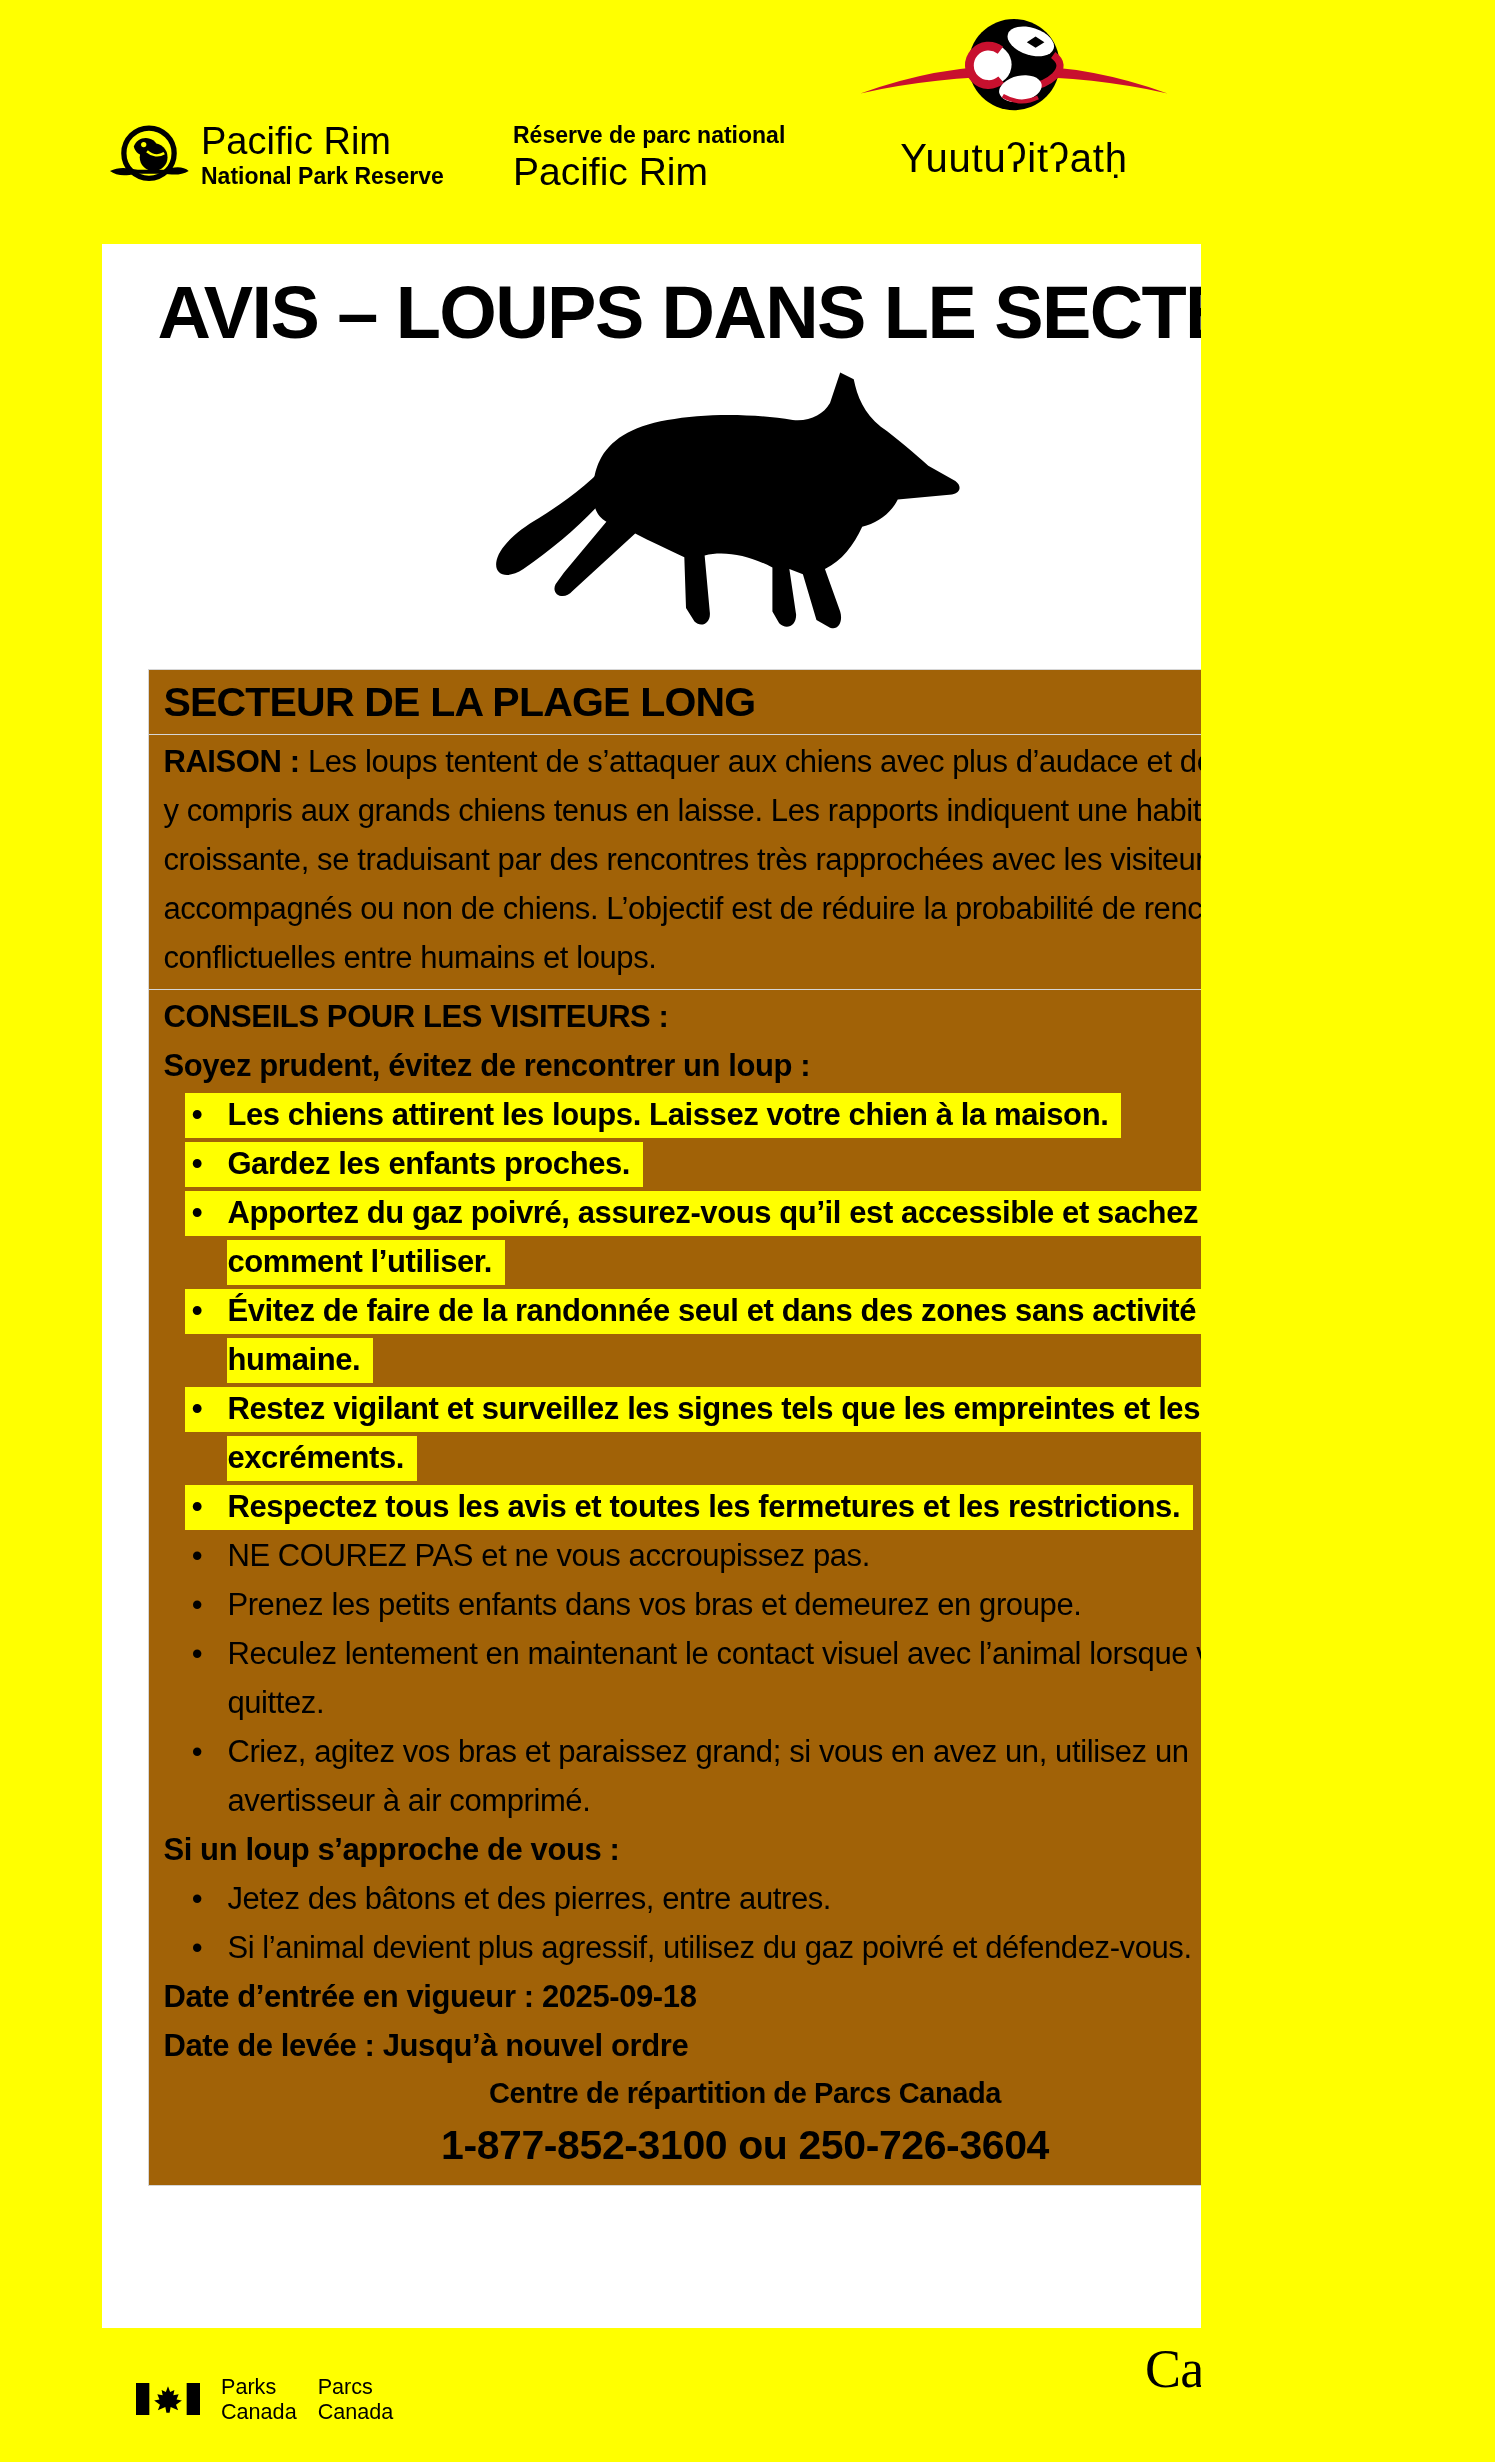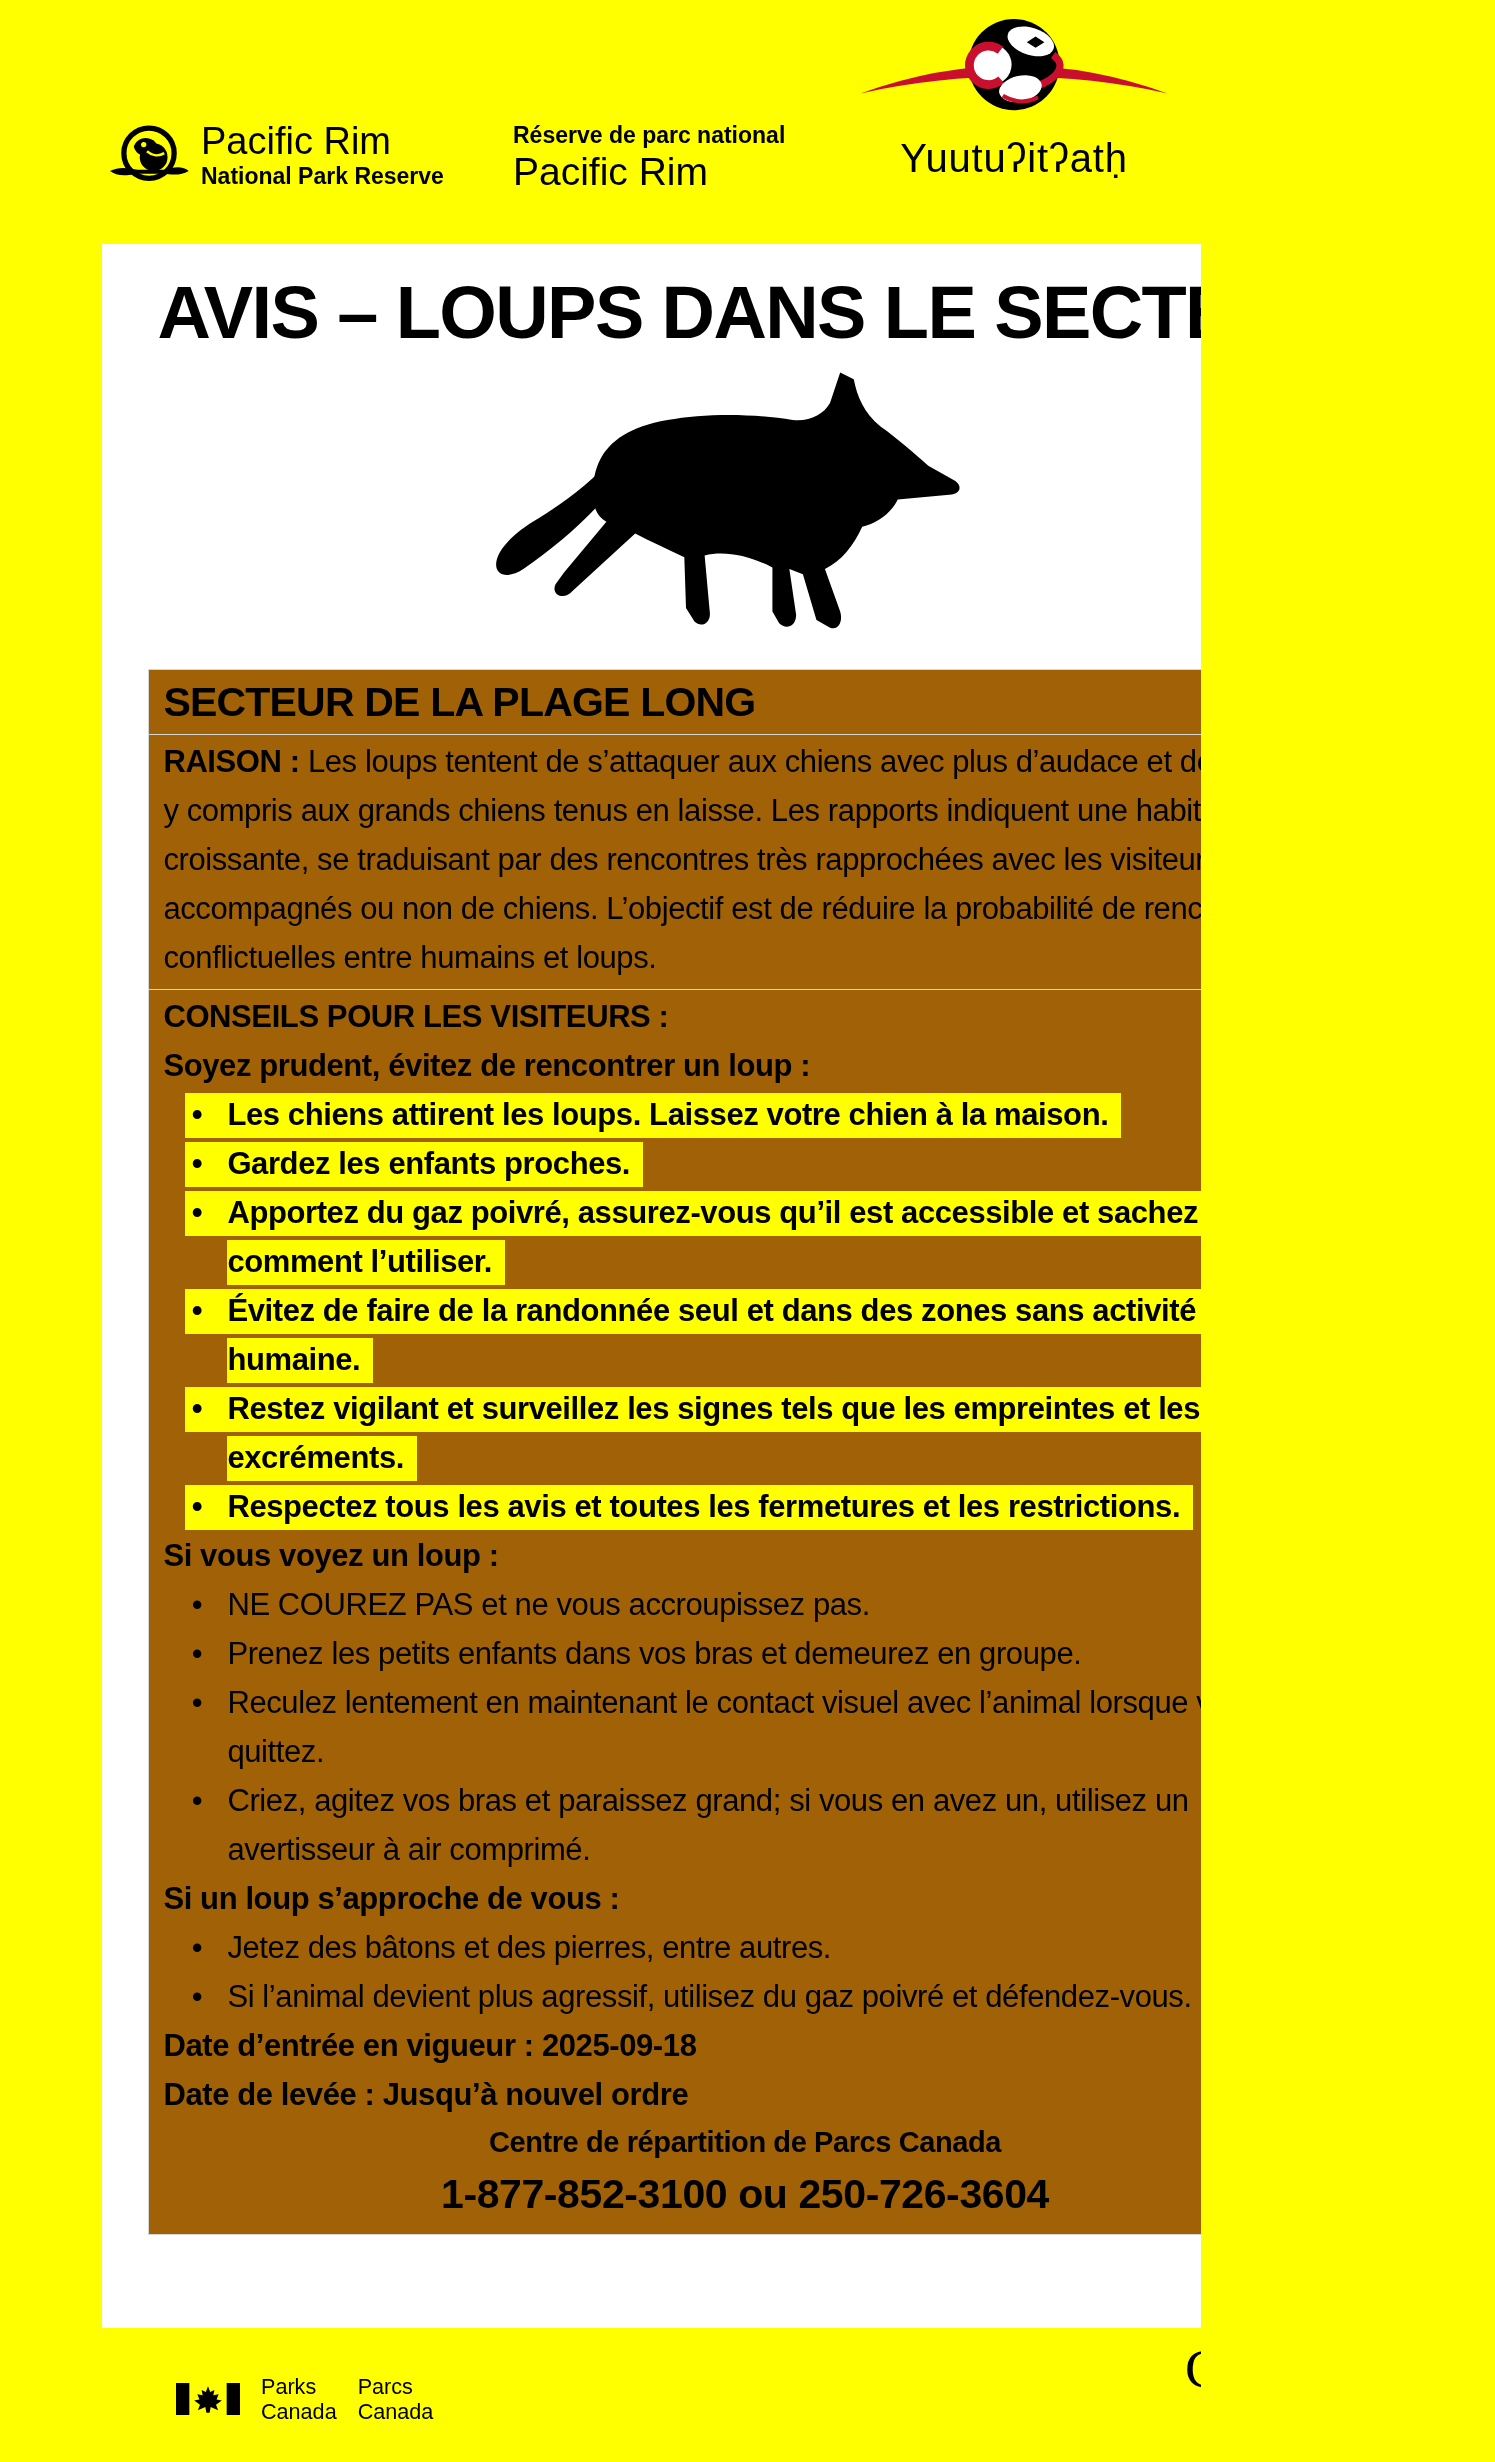--- a/index.html
+++ b/index.html
@@ -53,21 +53,21 @@
     -webkit-box-decoration-break:clone;box-decoration-break:clone;
     padding:4px 12.8px 5.6px 0;
   }
 
   .bold-line{font-size:31px;line-height:49px;font-weight:bold;letter-spacing:-0.4px;}
   .c1{font-size:29px;line-height:46px;font-weight:bold;text-align:center;letter-spacing:-0.4px;}
   .c2{font-size:41px;line-height:59px;font-weight:bold;text-align:center;letter-spacing:-0.4px;}
   .c3{font-size:21.6px;line-height:40px;font-weight:bold;text-align:center;letter-spacing:-0.2px;}
 
   
-  .footer{position:relative;height:134px;background:#ffff00;margin-left:40px;}
+  .footer{position:relative;height:134px;background:#ffff00;}
   .pc-sig{position:absolute;left:136px;top:46px;display:flex;align-items:center;gap:21px;}
   .pc-text{font-size:21.6px;line-height:25px;font-weight:500;}
   .canada-wordmark{
     position:absolute;left:1145px;top:9.6px;
     font-family:"Liberation Serif","DejaVu Serif",serif;
     font-size:54px;font-weight:500;letter-spacing:-0.8px;
   }
   .canada-wordmark .wm-wrap{position:relative;display:inline-block;}
   .canada-wordmark svg{position:absolute;right:-8px;top:-3.2px;}
 </style>
@@ -147,21 +147,20 @@
 
         <h4>Soyez prudent, évitez de rencontrer un loup :</h4>
 
         <div class="li hl"><span class="mk"><span class="dot"></span><span>Les chiens attirent les loups. Laissez votre chien à la maison.</span></span></div>
         <div class="li hl"><span class="mk"><span class="dot"></span><span>Gardez les enfants proches.</span></span></div>
         <div class="li hl"><span class="mk"><span class="dot"></span><span>Apportez du gaz poivré, assurez-vous qu’il est accessible et sachez comment l’utiliser.</span></span></div>
         <div class="li hl"><span class="mk"><span class="dot"></span><span>Évitez de faire de la randonnée seul et dans des zones sans activité humaine.</span></span></div>
         <div class="li hl"><span class="mk"><span class="dot"></span><span>Restez vigilant et surveillez les signes tels que les empreintes et les excréments.</span></span></div>
         <div class="li hl"><span class="mk"><span class="dot"></span><span>Respectez tous les avis et toutes les fermetures et les restrictions.</span></span></div>
 
-        <h4>Si vous voyez un loup :</h4>
 
         <div class="li"><span class="mk"><span class="dot"></span><span>NE COUREZ PAS et ne vous accroupissez pas.</span></span></div>
         <div class="li"><span class="mk"><span class="dot"></span><span>Prenez les petits enfants dans vos bras et demeurez en groupe.</span></span></div>
         <div class="li"><span class="mk"><span class="dot"></span><span>Reculez lentement en maintenant le contact visuel avec l’animal lorsque vous quittez.</span></span></div>
         <div class="li"><span class="mk"><span class="dot"></span><span>Criez, agitez vos bras et paraissez grand; si vous en avez un, utilisez un avertisseur à air comprimé.</span></span></div>
 
         <h4>Si un loup s’approche de vous :</h4>
 
         <div class="li"><span class="mk"><span class="dot"></span><span>Jetez des bâtons et des pierres, entre autres.</span></span></div>
         <div class="li"><span class="mk"><span class="dot"></span><span>Si l’animal devient plus agressif, utilisez du gaz poivré et défendez-vous.</span></span></div>

